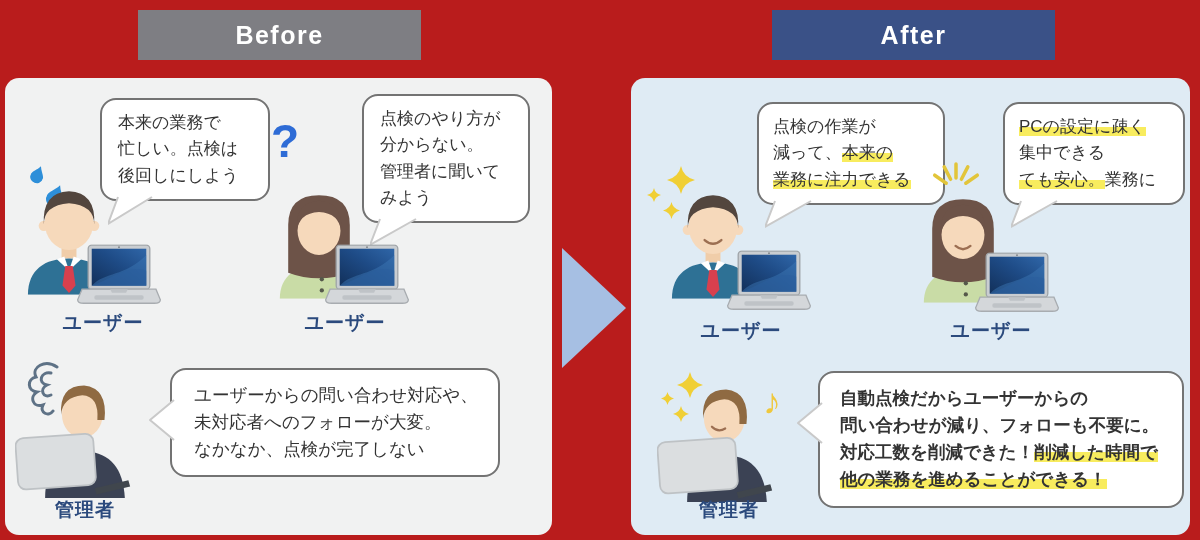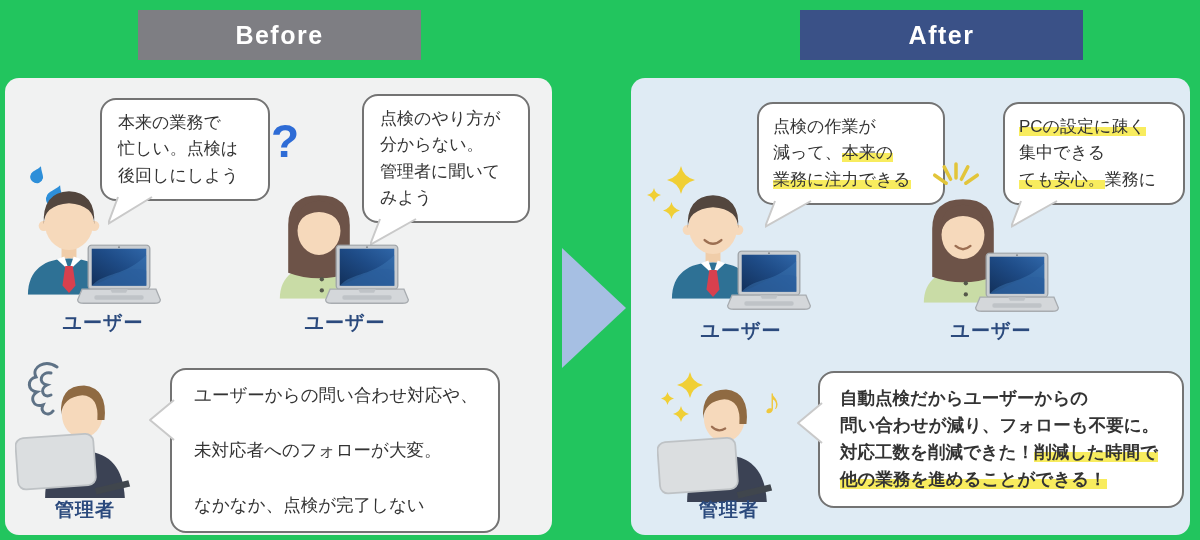--- a/index.html
+++ b/index.html
@@ -1,40 +1,40 @@
 <!DOCTYPE html>
 <html><head>
 <meta charset="utf-8">
 <style>
   html,body{margin:0;padding:0;background:#ffffff;}
-  #stage{position:relative;width:1200px;height:540px;overflow:hidden;background:#22c55e;
+  #stage{position:relative;width:1200px;height:540px;overflow:hidden;background:#b91c1c;
          font-family:"Liberation Sans","DejaVu Sans",sans-serif;}
   .hdr{position:absolute;top:10px;height:50px;width:283px;display:flex;align-items:center;
        justify-content:center;color:#fff;font-size:25px;font-weight:bold;letter-spacing:1.5px;}
   #hdr-before{left:138px;background:#7E7E83;}
-  #hdr-after{left:772px;background:#3A5187;margin-left:28px;}
+  #hdr-after{left:772px;background:#3A5187;}
   .panel{position:absolute;top:78px;height:457px;border-radius:14px;}
   #panel-before{left:5px;width:547px;background:#F1F2F2;}
   #panel-after{left:631px;width:559px;background:#DFEBF4;}
   #arrow{position:absolute;left:562px;top:248px;width:0;height:0;
          border-top:60px solid transparent;border-bottom:60px solid transparent;
          border-left:64px solid #A6BFE3;}
   .bubble{position:absolute;background:#fff;border:2px solid #737373;border-radius:16px;
           color:#333;font-weight:500;display:flex;flex-direction:column;justify-content:center;
           box-sizing:border-box;}
   .bubble .ln{white-space:nowrap;line-height:1.55;}
   .hl{background:linear-gradient(to bottom,rgba(0,0,0,0) 52%, #F8EC5E 52%);}
   .tail{position:absolute;}
   .tail-down{bottom:-27px;left:6px;}
   .tail-left{left:-24px;top:28px;}
   #b1{left:95px;top:20px;width:170px;font-size:17px;padding:10px 16px;}
   #b2{left:357px;top:16px;width:168px;font-size:17px;padding:10px 16px;}
   #b3{left:126px;top:24px;width:188px;font-size:17px;padding:10px 14px;}
   #b4{left:372px;top:24px;width:182px;font-size:17px;padding:10px 14px;}
-  #b5{left:165px;top:290px;width:330px;font-size:17.5px;padding:12px 22px;gap:28px;}
+  #b5{left:165px;top:290px;width:330px;font-size:17.5px;padding:12px 22px;}
   #b6{left:187px;top:293px;width:366px;font-size:17.5px;padding:12px 20px;font-weight:bold;}
   .label{position:absolute;color:#2B4A7D;font-weight:bold;font-size:19px;text-align:center;
          letter-spacing:1px;}
   .fig{position:absolute;}
   .qmark{position:absolute;color:#2E6CD6;font-size:46px;font-weight:bold;line-height:1;}
   .note{position:absolute;color:#EFC83C;font-size:36px;font-weight:bold;line-height:1;}
   #lbl1{left:40px;top:232px;width:116px;} #lbl2{left:282px;top:232px;width:116px;}
   #lbl3{left:28px;top:419px;width:104px;}
   #lbl4{left:52px;top:240px;width:116px;} #lbl5{left:302px;top:240px;width:116px;}
   #lbl6{left:46px;top:419px;width:104px;}

